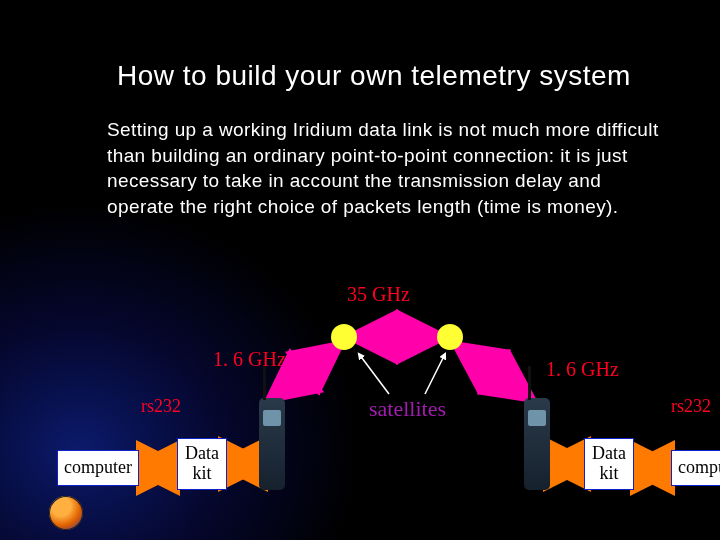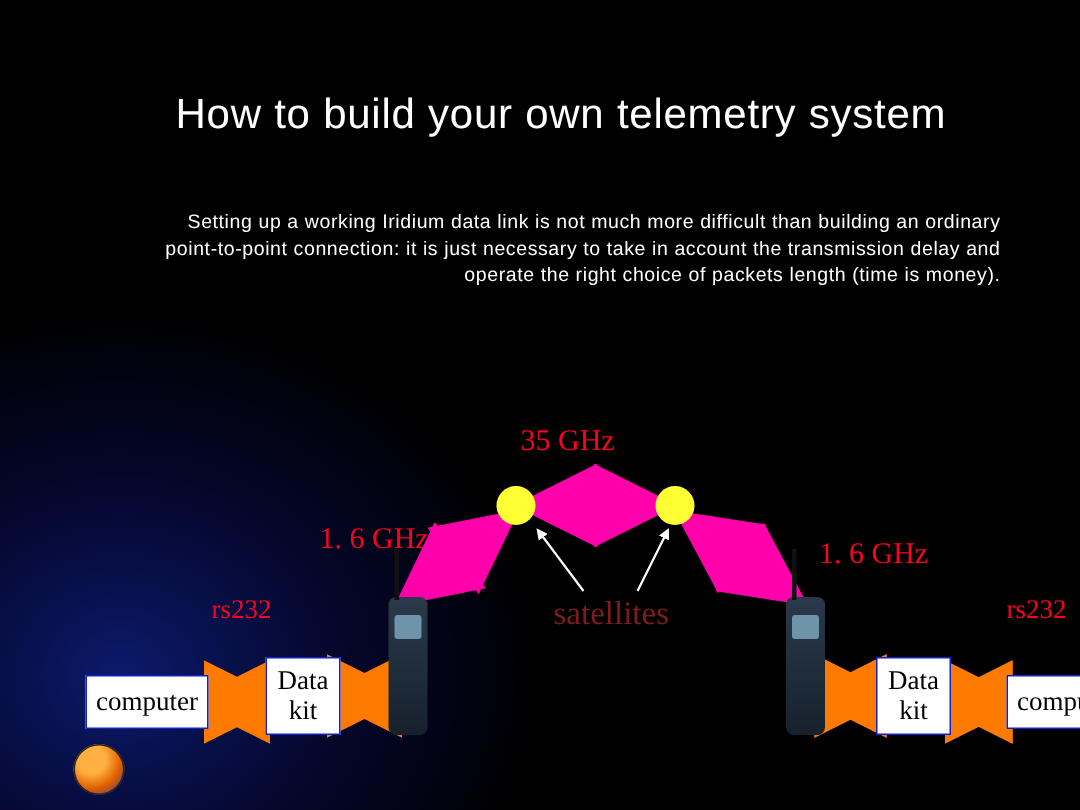--- a/index.html
+++ b/index.html
@@ -15,26 +15,25 @@
   .title {
     position: absolute;
     left: 80px; top: 60px;
     width: 570px;
     font-size: 28px;
     font-weight: normal;
     letter-spacing: 0.5px;
   }
   .body-text {
     position: absolute;
-    left: 70px; top: 139px;
+    left: 70px; top: 117px;
     width: 560px;
-    font-size: 13px;
+    font-size: 19px;
     line-height: 1.35;
     letter-spacing: 0.4px;
-    text-align: right;
   }
   .freq-top {
     position: absolute;
     left: 310px; top: 283px;
     color: #ff0020;
     font-family: "Times New Roman", serif;
     font-size: 20px;
   }
   .freq-left {
     position: absolute;
@@ -62,21 +61,21 @@
     left: 634px; top: 396px;
     color: #ff0020;
     font-family: "Times New Roman", serif;
     font-size: 18px;
   }
   .sat-label {
     position: absolute;
     left: 332px; top: 396px;
     font-family: "Times New Roman", serif;
     font-size: 22px;
-    color: #7f1d1d;
+    color: #a21caf;
     text-align: right;
   }
   .box {
     position: absolute;
     background: #fff;
     color: #000;
     border: 1px solid #1020cc;
     display: flex;
     align-items: center;
     justify-content: center;

